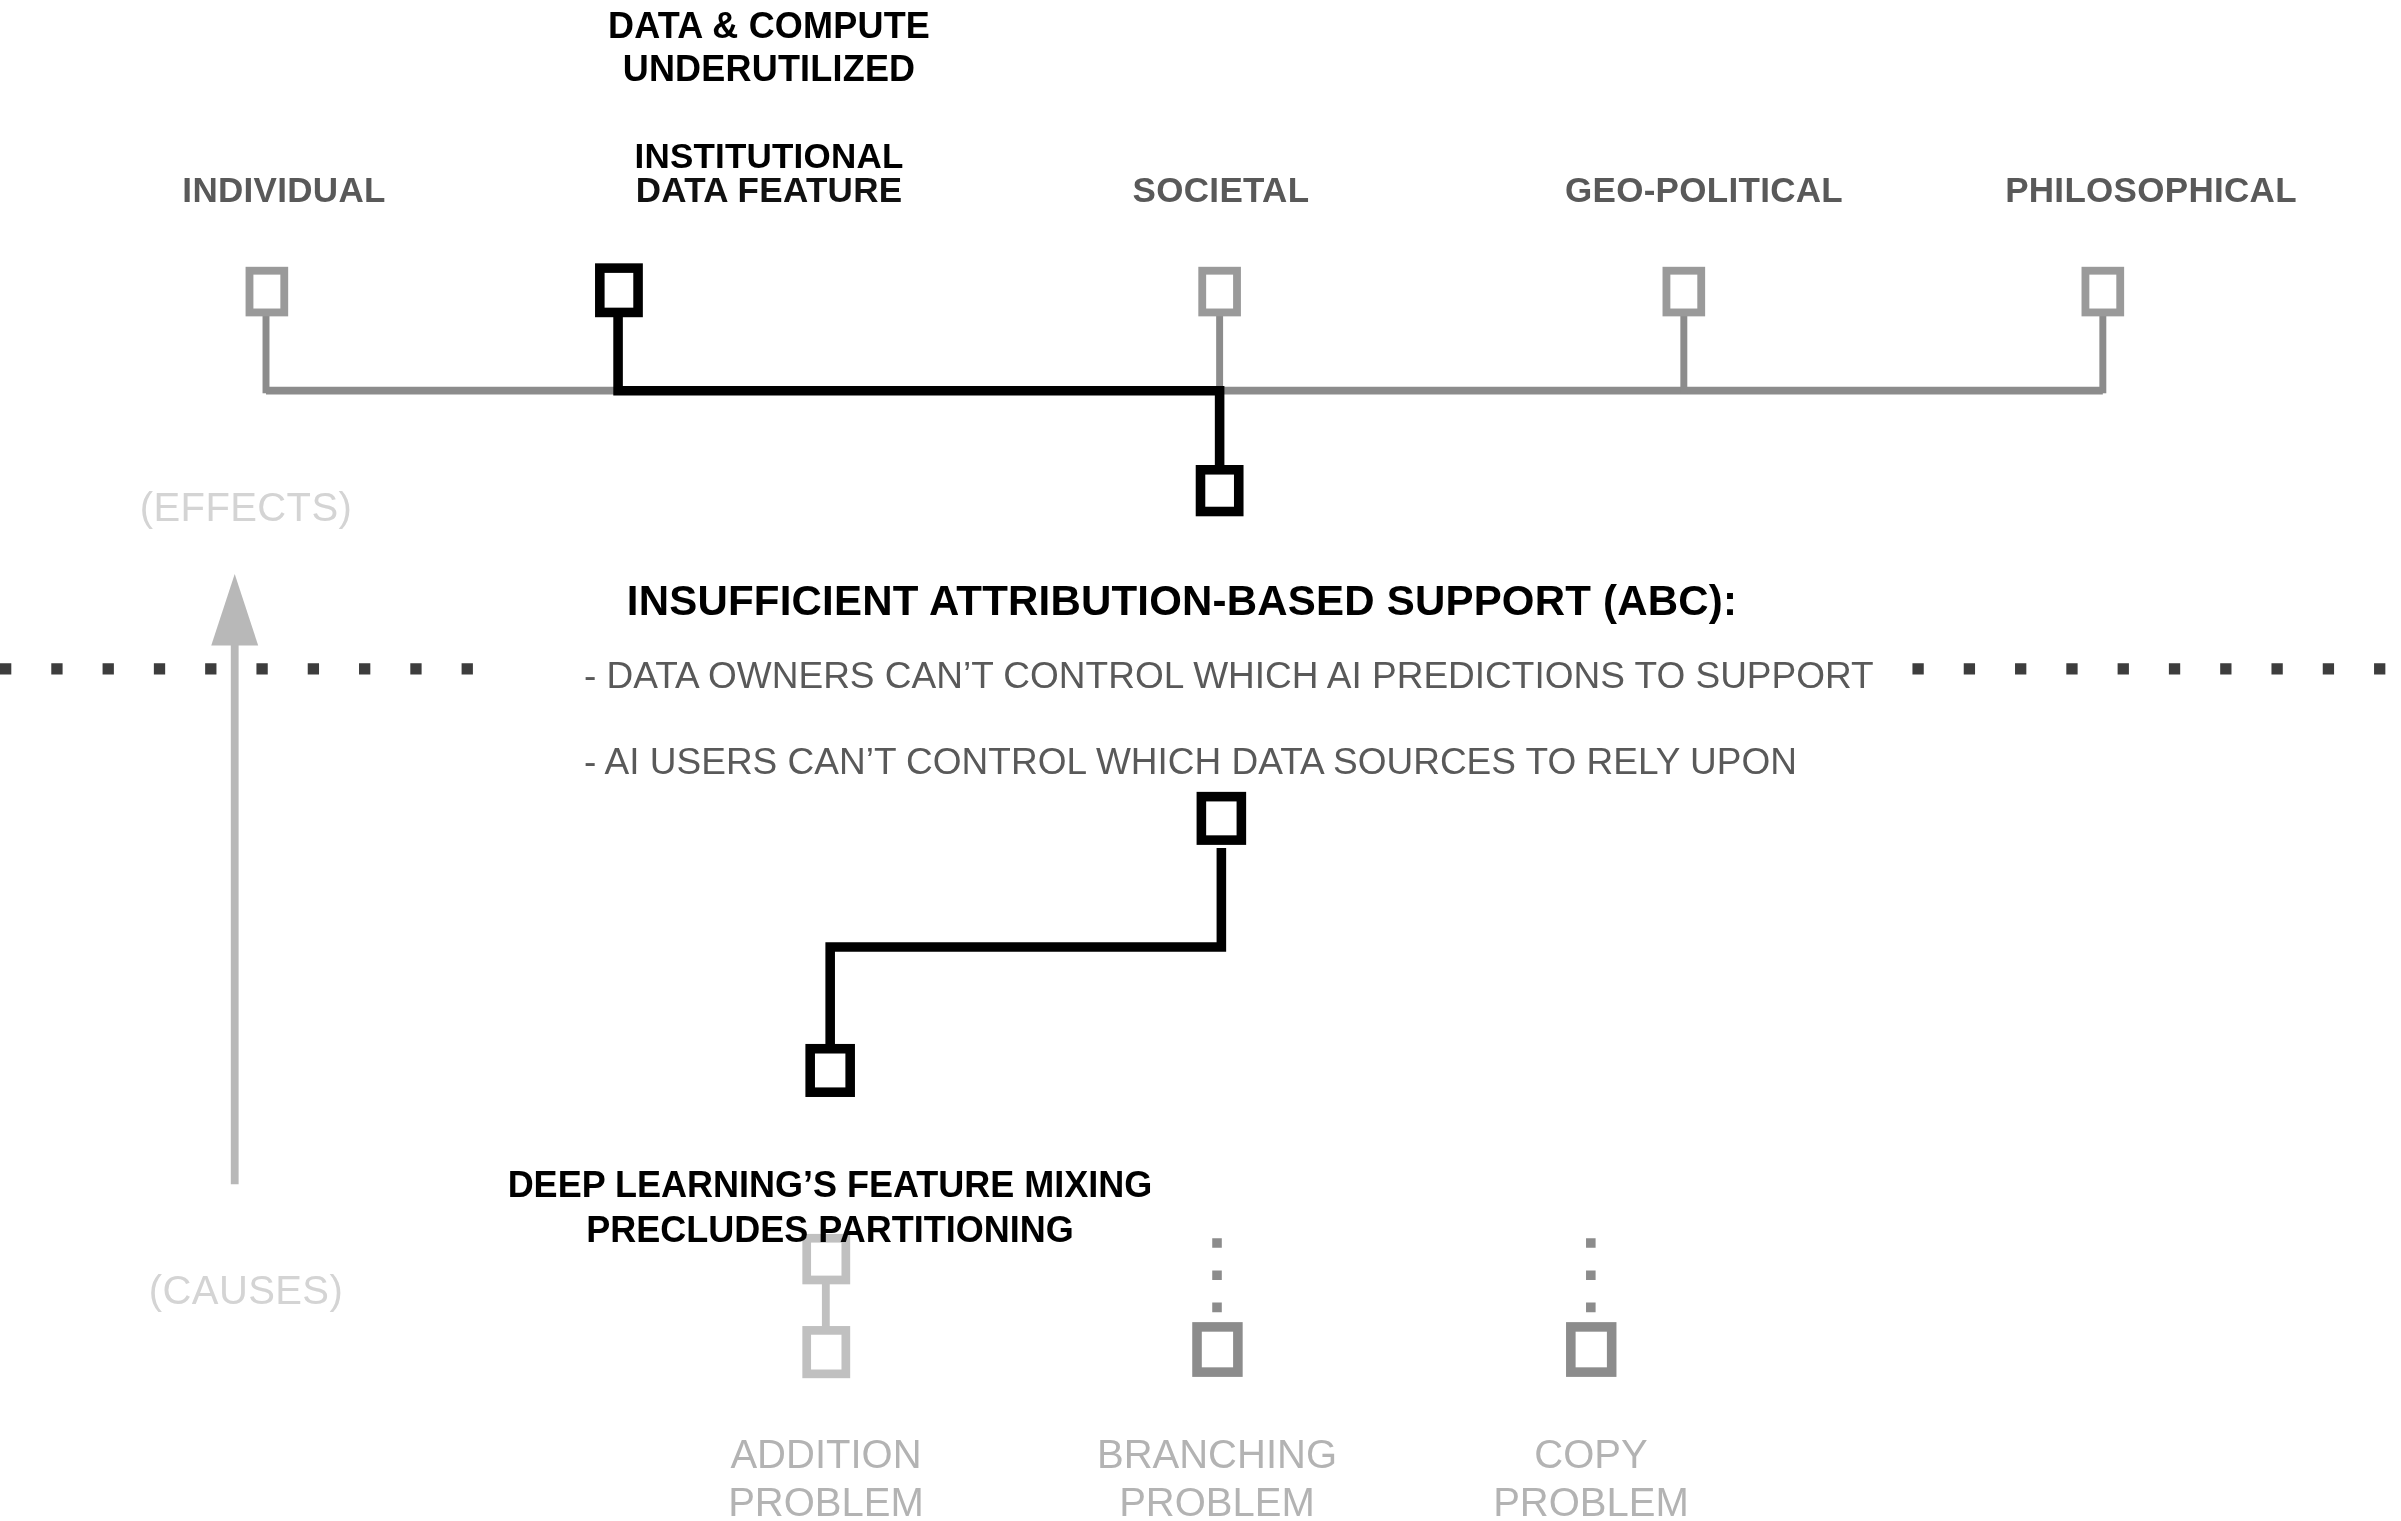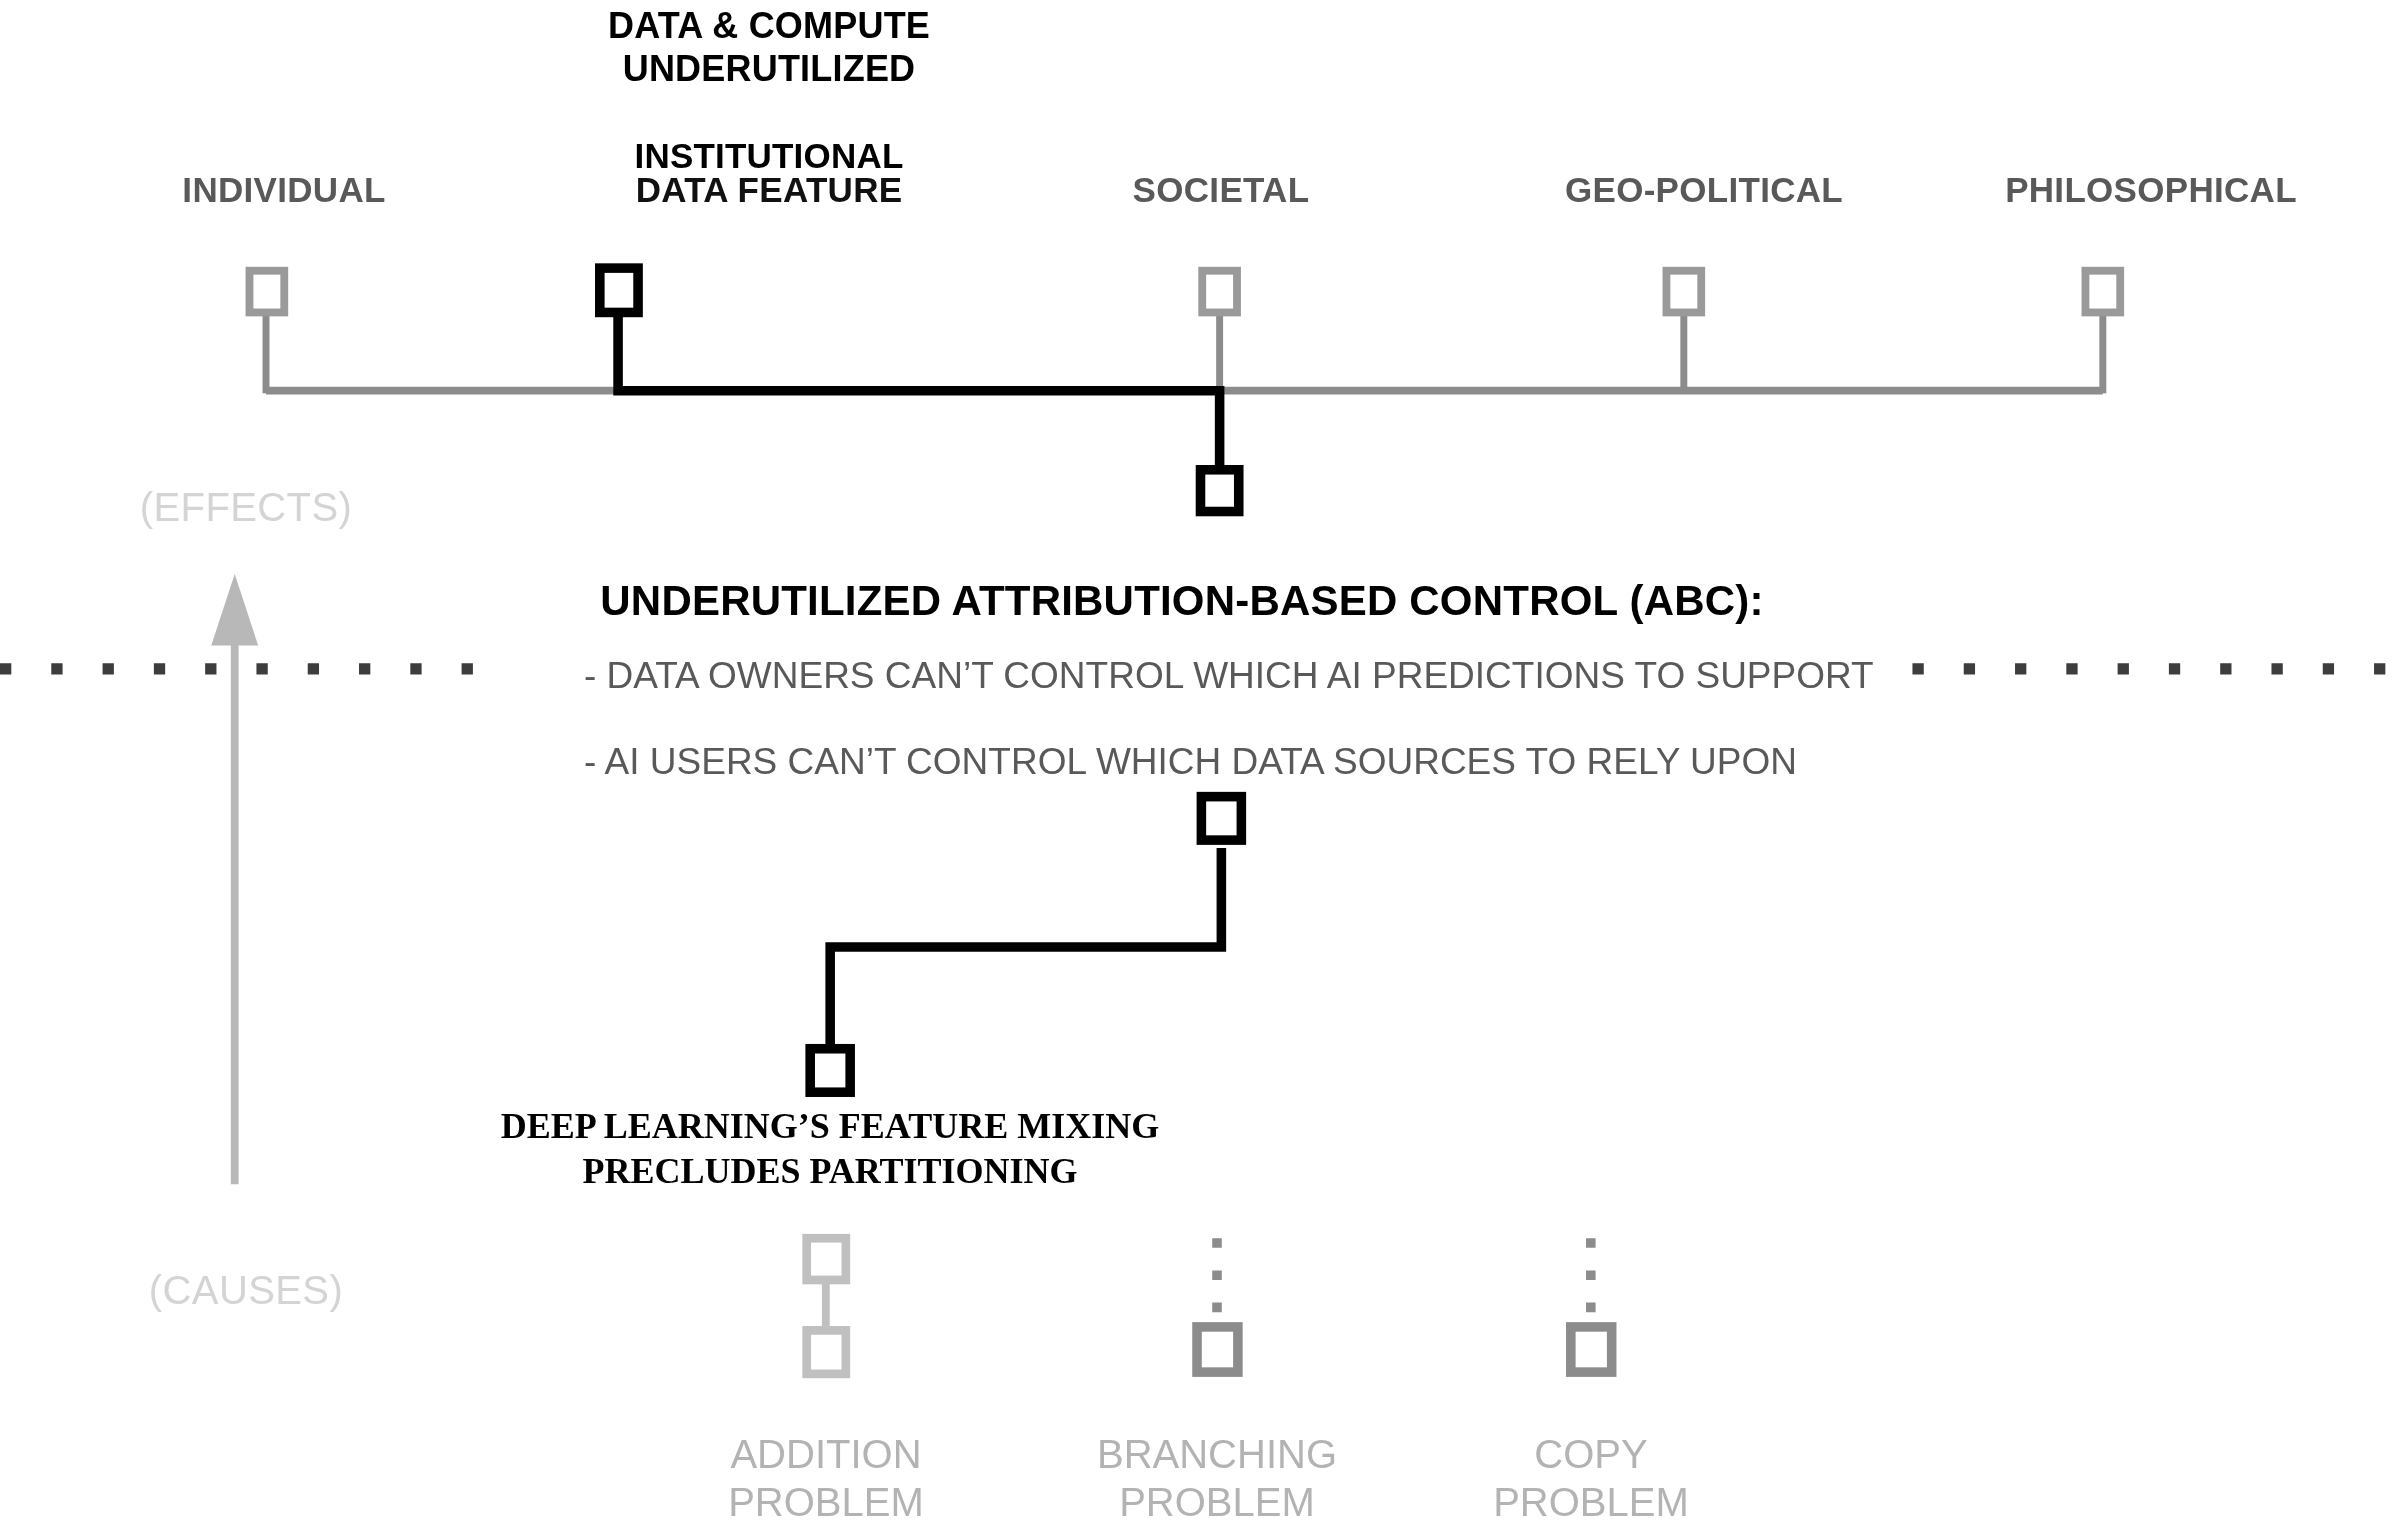--- a/index.html
+++ b/index.html
@@ -163,27 +163,27 @@
   <div class="lbl tier-label" style="left:1221px; top:169px; width:522px;">SOCIETAL</div>
 
   <div class="lbl tier-label" style="left:1704px; top:169px; width:522px;">GEO-POLITICAL</div>
 
   <div class="lbl tier-label" style="left:2151px; top:169px; width:522px;">PHILOSOPHICAL</div>
 
   <div class="lbl axis-word" style="left:246px; top:484px; width:522px;">(EFFECTS)</div>
 
   <div class="lbl axis-word" style="left:246px; top:1267px; width:522px;">(CAUSES)</div>
 
-  <div class="lbl abc-title" style="left:1182px; top:576px; width:1565px;">UNDERUTILIZED ATTRIBUTION-BASED CONTROL (ABC):</div>
+  <div class="lbl abc-title" style="left:1182px; top:576px; width:1565px;">INSUFFICIENT ATTRIBUTION-BASED SUPPORT (ABC):</div>
 
   <div class="abc-bullets" style="position:absolute; left:584px; top:650px;">- DATA OWNERS CAN’T CONTROL WHICH AI PREDICTIONS TO SUPPORT</div>
 
   <div class="abc-bullets" style="position:absolute; left:584px; top:736px;">- AI USERS CAN’T CONTROL WHICH DATA SOURCES TO RELY UPON</div>
 
-  <div class="lbl dl-head" style="left:830px; top:1104px; width:956px;font-family:Liberation Serif, serif;">DEEP LEARNING’S FEATURE MIXING
+  <div class="lbl dl-head" style="left:830px; top:1163px; width:956px;">DEEP LEARNING’S FEATURE MIXING
 PRECLUDES PARTITIONING</div>
 
   <div class="lbl problem-caption" style="left:826px; top:1430px; width:452px;">ADDITION
 PROBLEM</div>
 
   <div class="lbl problem-caption" style="left:1217px; top:1430px; width:452px;">BRANCHING
 PROBLEM</div>
 
   <div class="lbl problem-caption" style="left:1591px; top:1430px; width:452px;">COPY
 PROBLEM</div>

